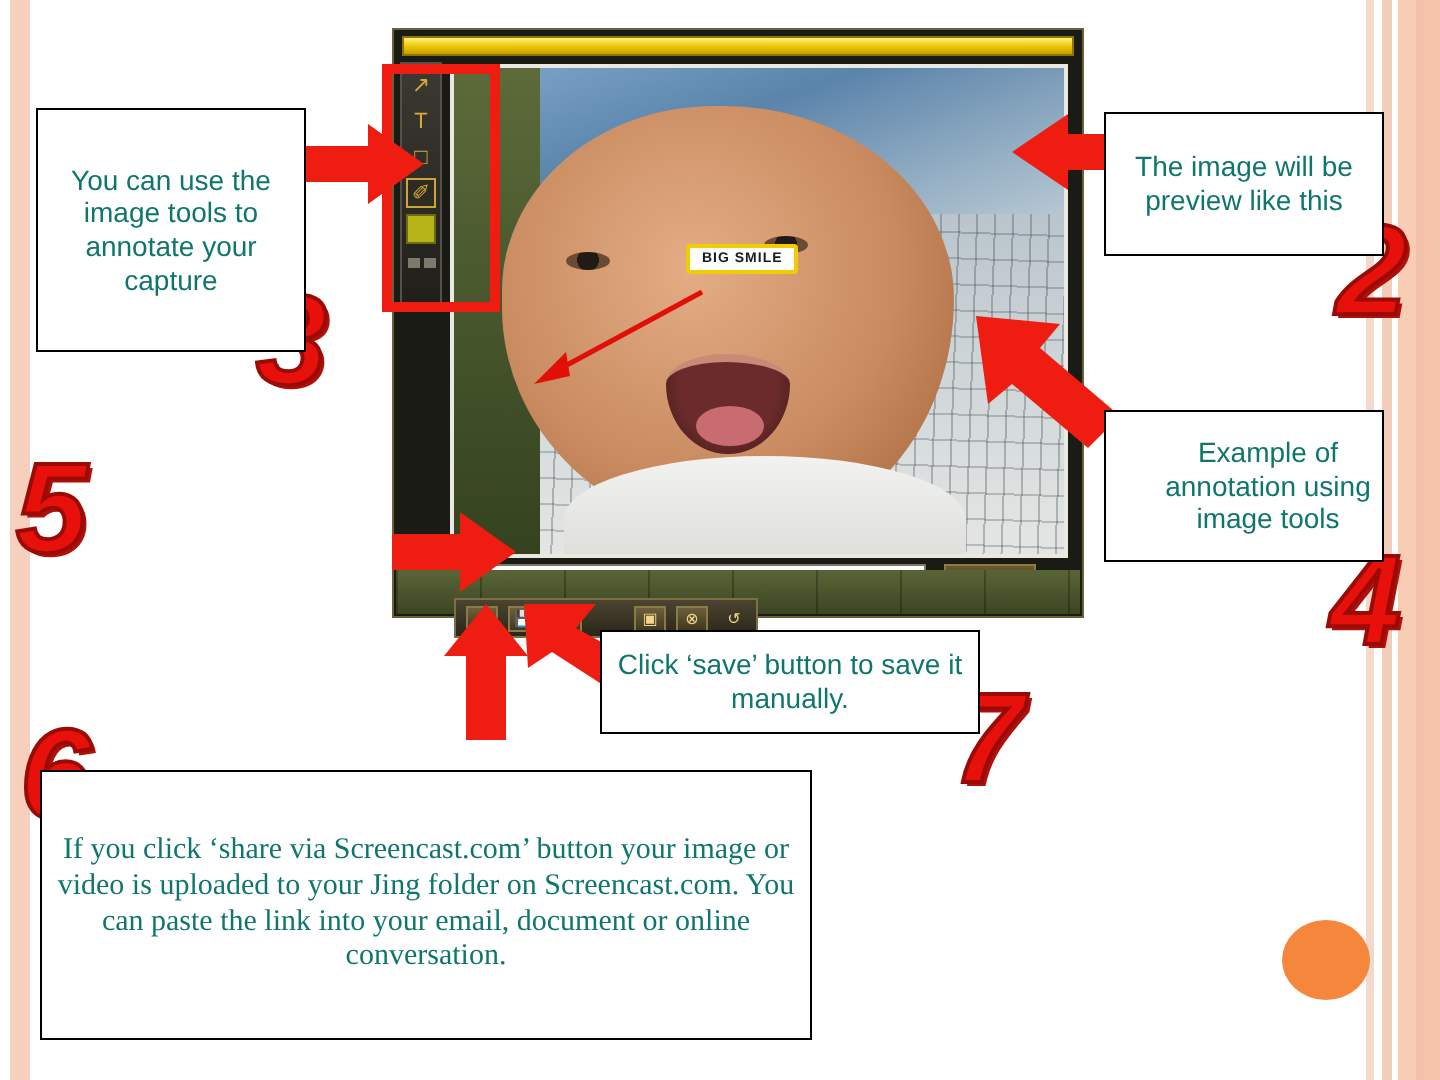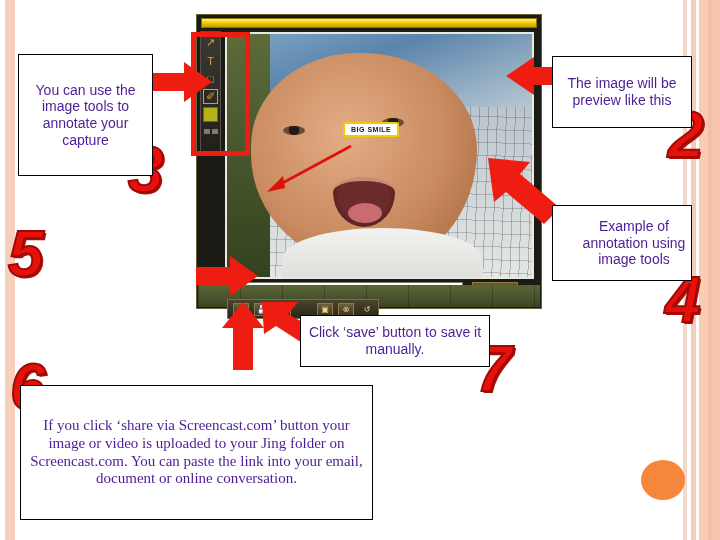--- a/index.html
+++ b/index.html
@@ -223,21 +223,21 @@
     border: 5px solid #ee1c11;
     box-sizing: border-box;
   }
 
   
   .callout {
     position: absolute;
     background: #ffffff;
     border: 1px solid #000000;
     box-sizing: border-box;
-    color: #4c1d95;
+    color: #0f766e;
     text-align: center;
     font-family: "Liberation Sans", sans-serif;
     line-height: 1.18;
     display: flex;
     align-items: center;
     justify-content: center;
     padding: 2px 4px;
   }
   .callout.serif { font-family: "Liberation Serif", serif; }
 
@@ -362,15 +362,15 @@
   <div class="numeral" style="left: 668px; top: 103px; font-size: 64px;">2</div>
   <div class="numeral" style="left: 8px; top: 222px; font-size: 64px;">5</div>
   <div class="numeral" style="left: 665px; top: 268px; font-size: 64px;">4</div>
   <div class="numeral" style="left: 10px; top: 355px; font-size: 64px;">6</div>
   <div class="numeral" style="left: 476px; top: 337px; font-size: 64px;">7</div>
 
   <div class="callout" style="left: 18px; top: 54px; width: 135px; height: 122px; font-size: 14px;">You can use the image tools to annotate your capture</div>
   <div class="callout" style="left: 552px; top: 56px; width: 140px; height: 72px; font-size: 14px;">The image will be preview like this</div>
   <div class="callout" style="left: 552px; top: 205px; width: 140px; height: 76px; font-size: 14px; padding-left: 28px;">Example of annotation using image tools</div>
   <div class="callout" style="left: 300px; top: 315px; width: 190px; height: 52px; font-size: 14px;">Click ‘save’ button to save it manually.</div>
-  <div class="callout serif" style="left: 20px; top: 385px; width: 353px; height: 135px; font-size: 15px;">If you click ‘share via Screencast.com’ button your image or video is uploaded to your Jing folder on Screencast.com. You can paste the link into your email, document or online conversation.</div>
+  <div class="callout serif" style="left: 20px; top: 385px; width: 386px; height: 135px; font-size: 15px;">If you click ‘share via Screencast.com’ button your image or video is uploaded to your Jing folder on Screencast.com. You can paste the link into your email, document or online conversation.</div>
 
 </div>
 
 </body></html>

